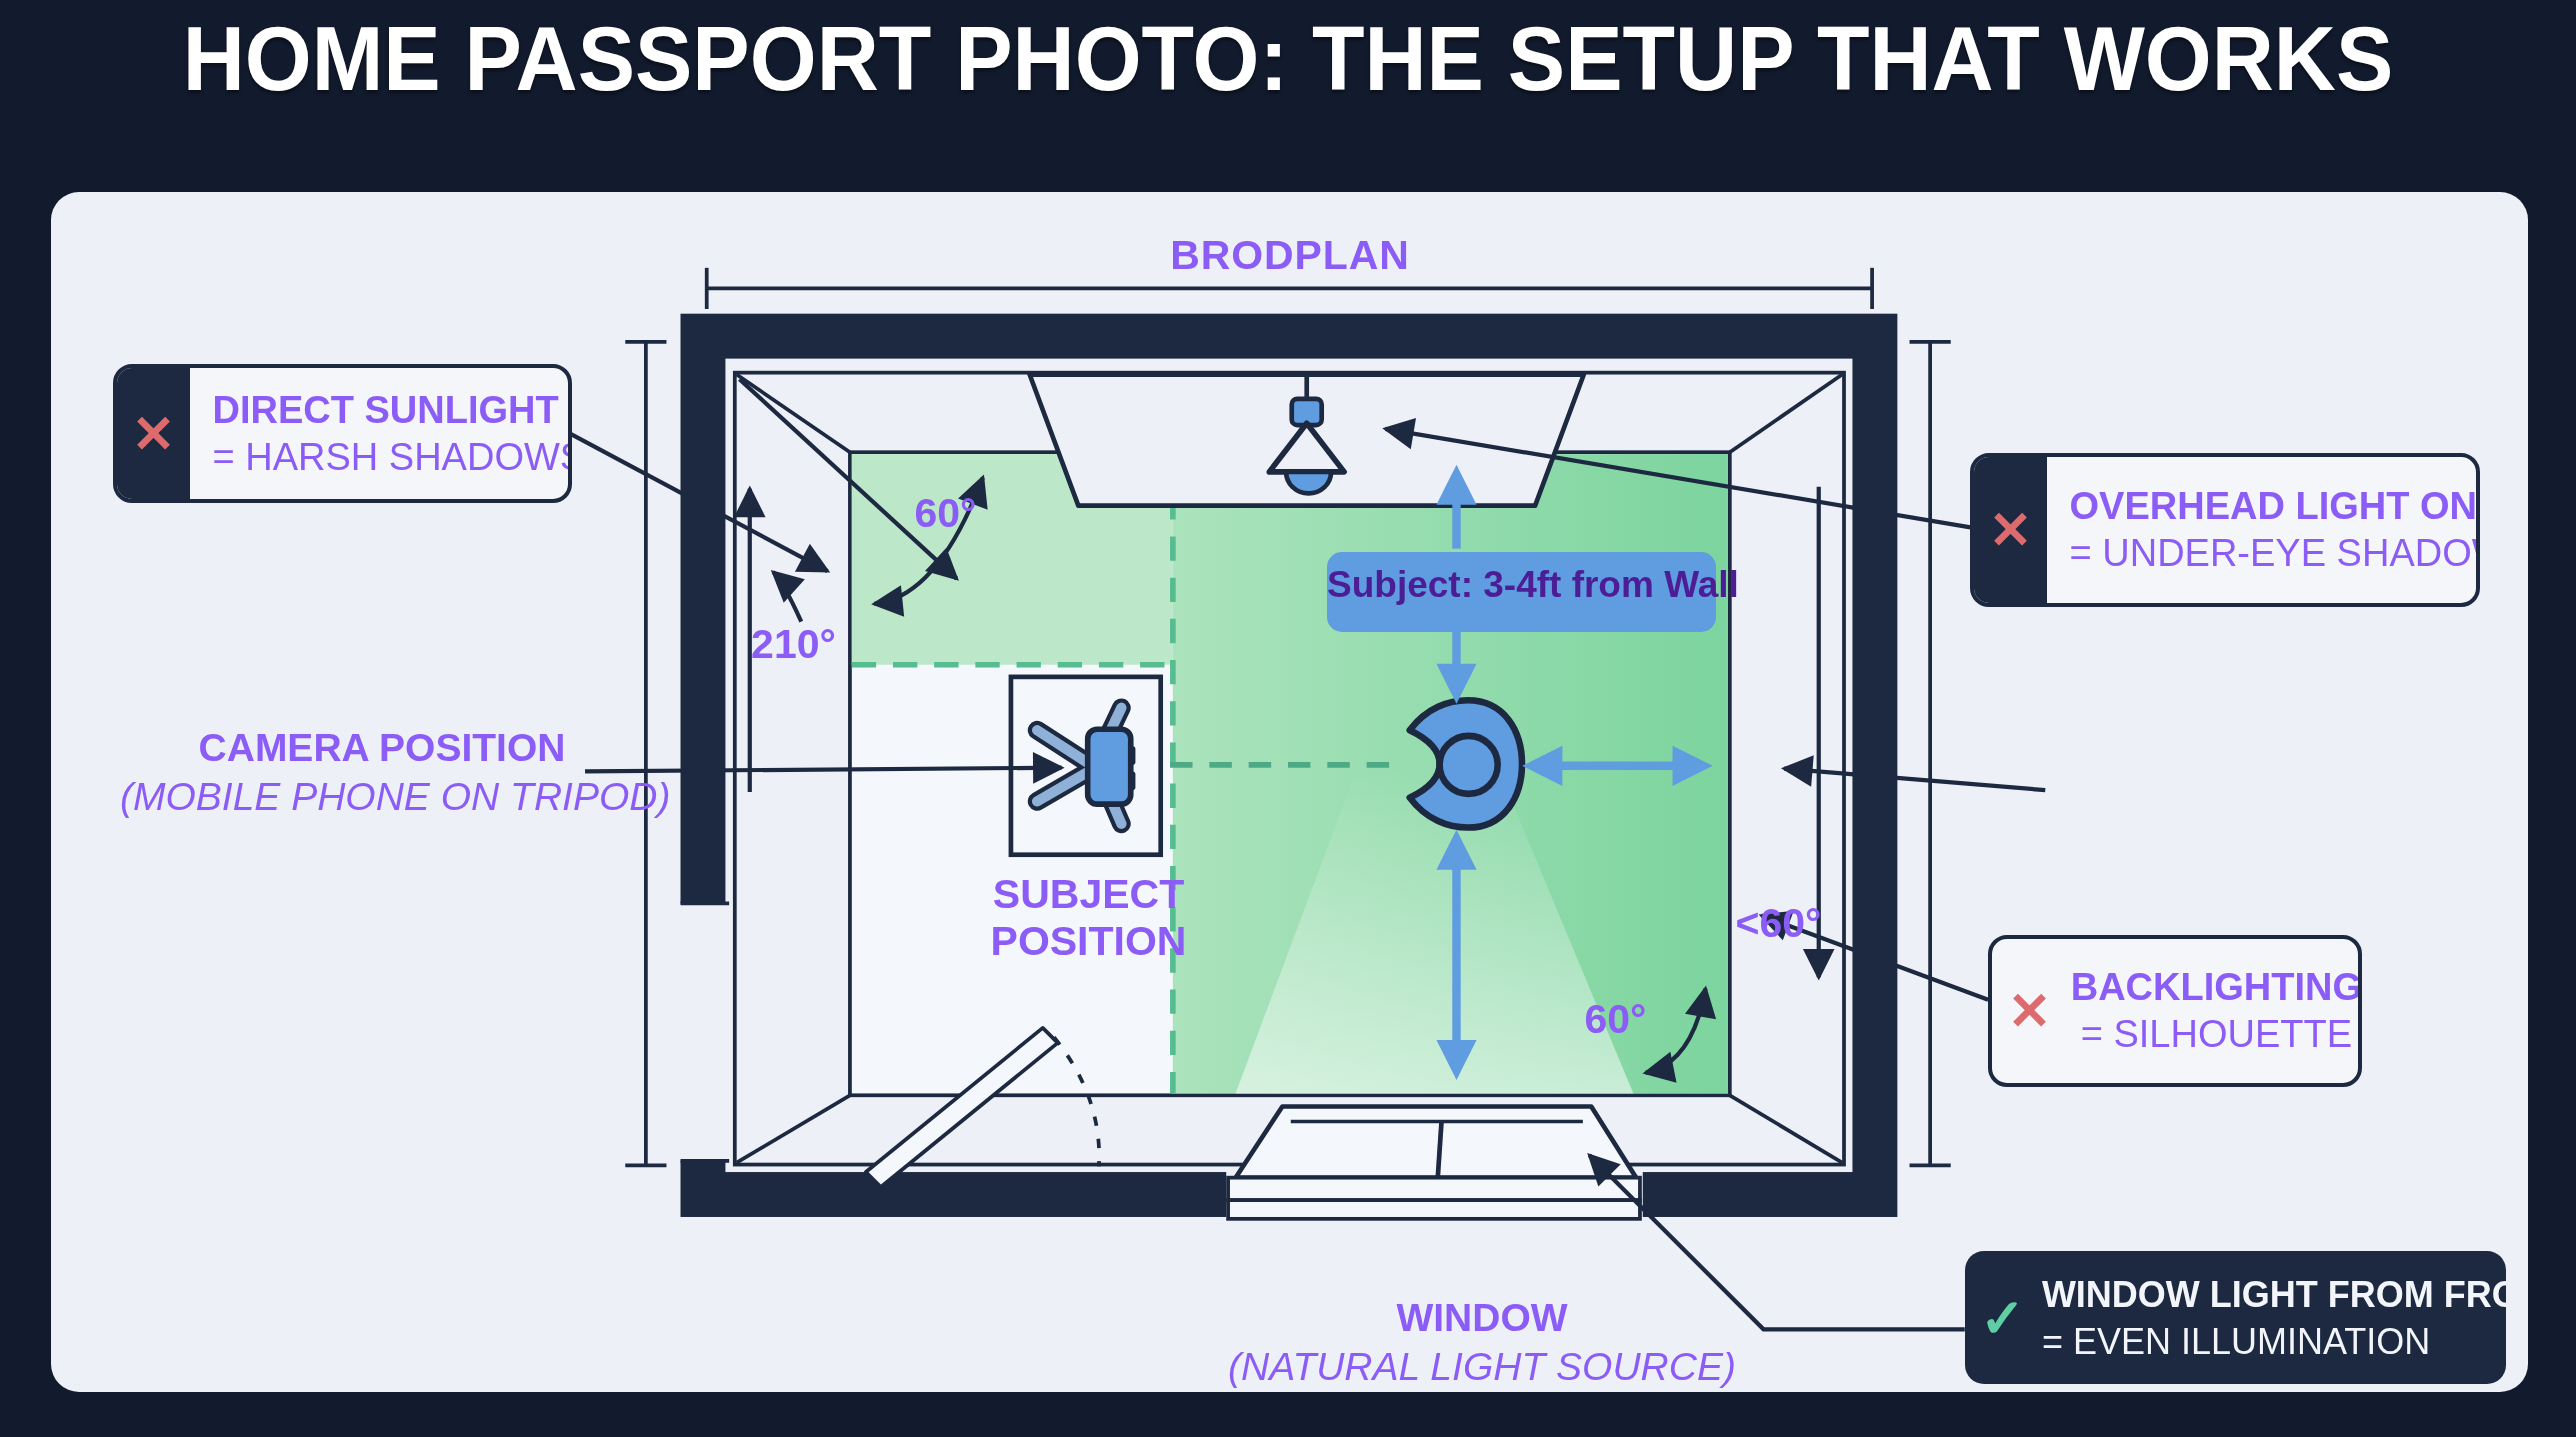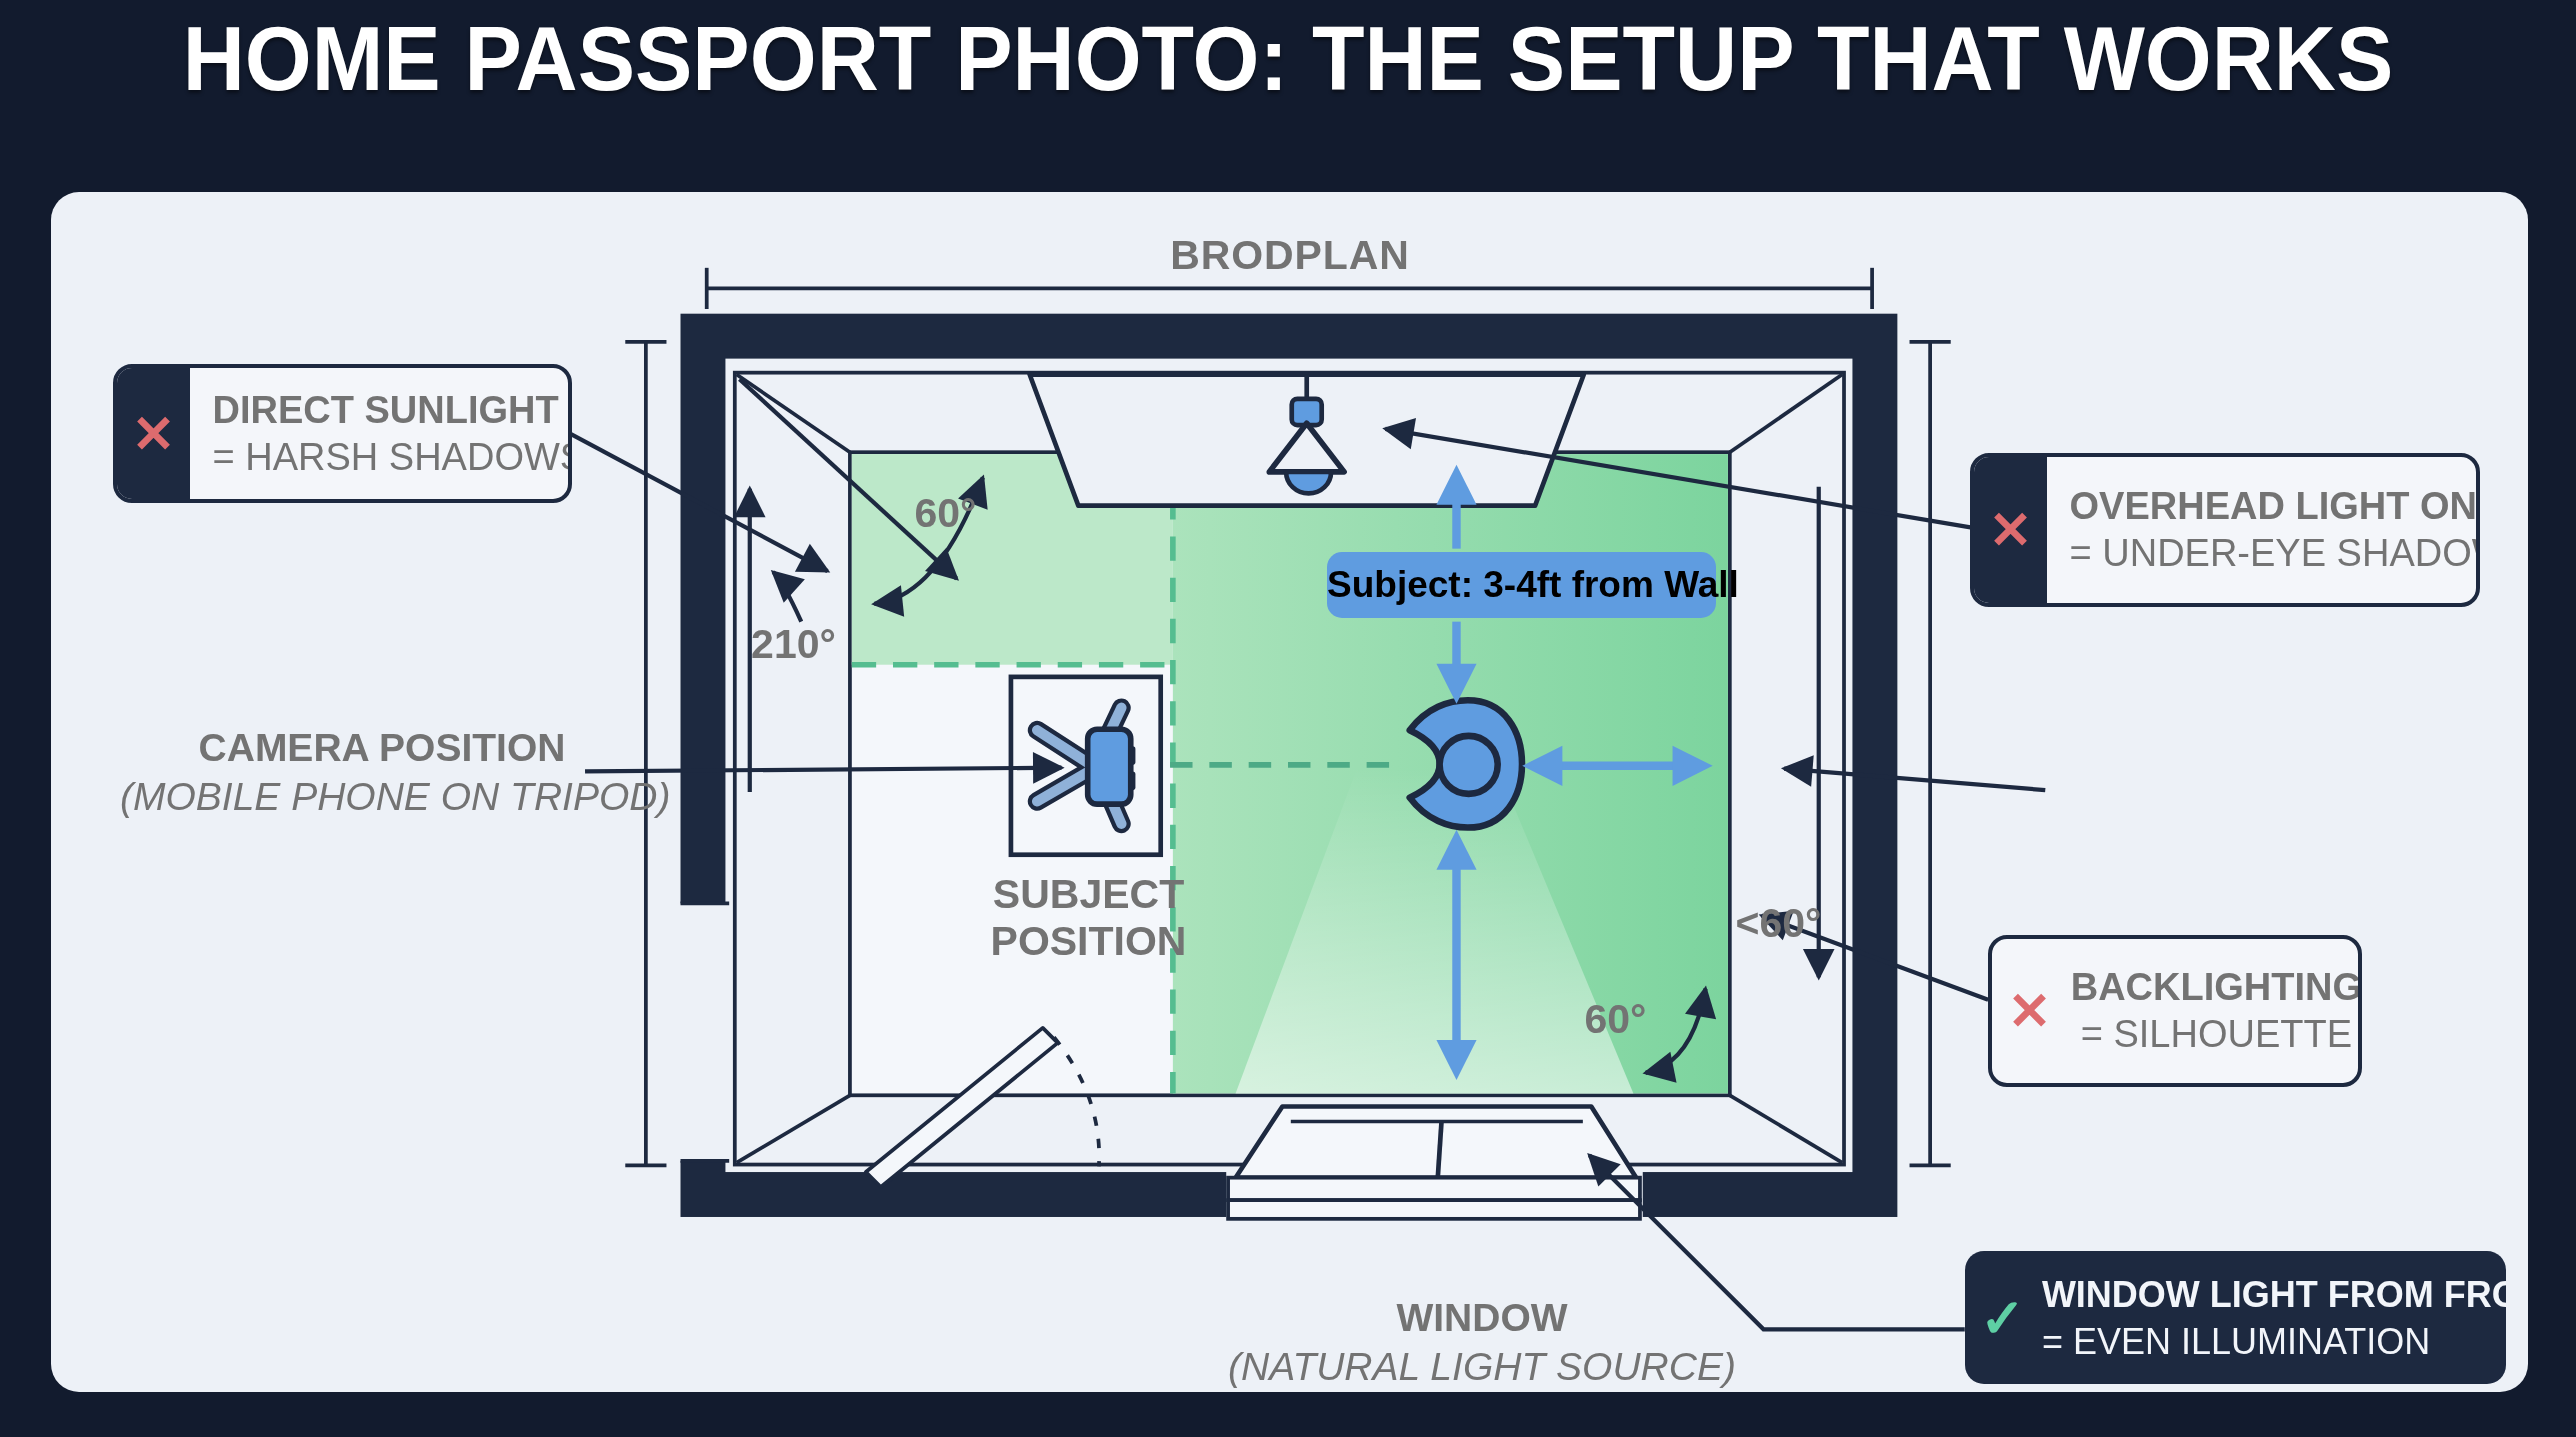--- a/index.html
+++ b/index.html
@@ -7,43 +7,43 @@
           font-family:"Liberation Sans",sans-serif;background:#121b2e;color:#1d2940;}
   .title{position:absolute;top:9.4px;left:0;width:100%;text-align:center;
          color:#ffffff;font-size:86px;font-weight:bold;letter-spacing:0px;
          transform:scaleY(1.06);white-space:nowrap;
          text-shadow:0 2.8px 3.7px rgba(0,0,0,.45);}
   .panel{position:absolute;left:51px;top:192px;width:2477px;height:1200px;
          background:#edf1f7;border-radius:28px;}
   svg{position:absolute;left:0;top:0;}
 
   
-  .ink{color:#737373;}
+  .ink{color:#8b5cf6;}
   .plain-label{position:absolute;text-align:center;white-space:nowrap;}
   .pl-title{font-size:39px;font-weight:bold;line-height:49px;}
   .pl-sub{font-size:39px;font-weight:normal;line-height:49px;font-style:italic;}
 
   
   .callout{position:absolute;box-sizing:border-box;border-radius:19px;display:flex;align-items:stretch;overflow:hidden;}
   .callout.light{background:#f4f6fa;border:4.7px solid #1d2940;}
   .callout.dark{background:#1d2940;}
   .x-pane{width:73px;background:#1d2940;display:flex;align-items:center;justify-content:center;flex:none;}
   .x-glyph{color:#dd6b6e;font-size:52px;font-weight:bold;line-height:1;}
   .check-glyph{color:#5ecfa4;font-size:54px;font-weight:bold;line-height:1;}
   .c-body{display:flex;flex-direction:column;justify-content:center;padding-left:22.5px;white-space:nowrap;}
   .c-title{font-size:38px;font-weight:bold;line-height:47px;}
   .c-sub{font-size:38px;font-weight:normal;line-height:47px;}
   .callout.dark .c-title,.callout.dark .c-sub{color:#f2f5fa;}
   .icon-inline{display:flex;align-items:center;justify-content:center;flex:none;width:75px;}
 
   
   .brodplan{position:absolute;left:1103px;top:232px;width:374px;text-align:center;
             font-size:41px;font-weight:600;letter-spacing:0.9px;}
-  .badge{position:absolute;left:1327px;top:552px;width:389px;height:66px;line-height:66px;
-         background:#5f9ce0;border-radius:15px;color:#000000;font-size:37px;font-weight:bold;
+  .badge{position:absolute;left:1327px;top:552px;width:389px;height:80px;line-height:66px;
+         background:#5f9ce0;border-radius:15px;color:#4c1d95;font-size:37px;font-weight:bold;
          text-align:left;white-space:nowrap;}
   .subject-pos{position:absolute;left:953px;top:871px;width:271px;text-align:center;
                font-size:41px;font-weight:bold;line-height:47px;}
   .angle{position:absolute;width:159px;text-align:center;font-size:41px;font-weight:600;white-space:nowrap;}
 </style>
 </head>
 <body>
 
 <div class="canvas">
 

